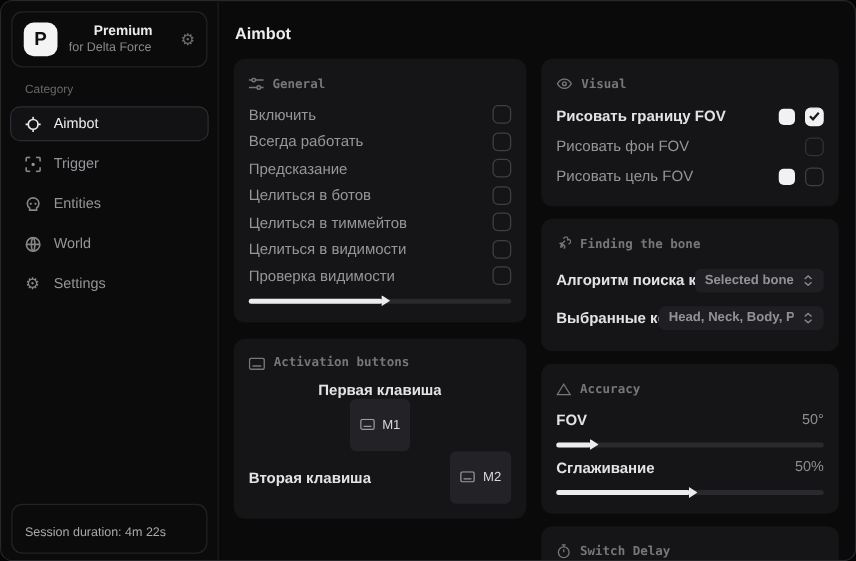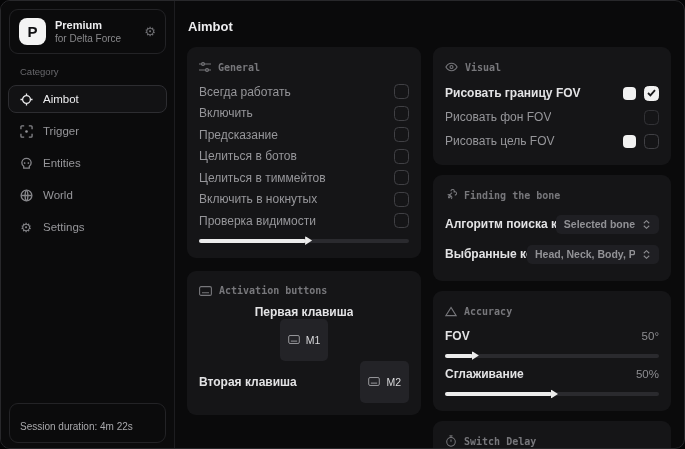--- a/index.html
+++ b/index.html
@@ -10,21 +10,21 @@
 
   
   .sidebar { width:174px; height:100%; background:#0b0b0c; border-right:1px solid #1d1d20;
              position:relative; flex-shrink:0; }
   .brand { margin:8px; border:1px solid #232326; border-radius:9px; padding:8px 9px;
            display:flex; align-items:center; gap:9px; }
   .brand-logo { width:27px; height:27px; border-radius:8px; background:#f4f4f4; color:#101012;
                 display:flex; align-items:center; justify-content:center;
                 font-weight:bold; font-size:15px; flex-shrink:0; }
   .brand-text { flex:1; min-width:0; }
-  .brand-name { font-size:11px; font-weight:bold; color:#ececee; }
+  .brand-name { font-size:11px; font-weight:bold; color:#ececee;margin-left:20px; }
   .brand-sub { font-size:10px; color:#88888b; margin-top:2px; }
   .brand-gear { color:#6e6e72; font-size:13px; cursor:pointer; }
   .cat-label { margin:12px 19px 8px; font-size:9.5px; color:#68686c; }
   .nav { padding:0 7px; display:flex; flex-direction:column; gap:4px; }
   .nav-item { display:flex; align-items:center; gap:10px; padding:6px 10px; border-radius:8px;
               border:1px solid transparent; color:#96969a; font-size:11.5px; cursor:pointer; }
   .nav-item .nicon { width:14px; height:14px; flex-shrink:0; display:flex; align-items:center; justify-content:center; }
   .nav-item.active { border-color:#2d2d31; background:#121214; color:#ededef; }
   .nav-item svg { stroke:#86868a; }
   .nav-item.active svg { stroke:#e8e8ea; }
@@ -162,41 +162,41 @@
           <div class="panel-head">
             <svg width="12" height="10" viewBox="0 0 12 10" fill="none" stroke-width="1.2">
                 <line x1="0" y1="2" x2="12" y2="2"></line>
                 <line x1="0" y1="8" x2="12" y2="8"></line>
                 <circle cx="4" cy="2" r="1.4" fill="#151517"></circle>
                 <circle cx="8" cy="8" r="1.4" fill="#151517"></circle>
               </svg>
             <span>General</span>
           </div>
           <div class="row">
+            <span class="lbl">Включить</span>
+            <span class="cb"></span>
+          </div>
+          <div class="row">
             <span class="lbl">Всегда работать</span>
             <span class="cb"></span>
           </div>
           <div class="row">
-            <span class="lbl">Включить</span>
-            <span class="cb"></span>
-          </div>
-          <div class="row">
             <span class="lbl">Предсказание</span>
             <span class="cb"></span>
           </div>
           <div class="row">
             <span class="lbl">Целиться в ботов</span>
             <span class="cb"></span>
           </div>
           <div class="row">
             <span class="lbl">Целиться в тиммейтов</span>
             <span class="cb"></span>
           </div>
           <div class="row">
-            <span class="lbl">Включить в нокнутых</span>
+            <span class="lbl">Целиться в видимости</span>
             <span class="cb"></span>
           </div>
           <div class="row">
             <span class="lbl">Проверка видимости</span>
             <span class="cb"></span>
           </div>
           <div class="slider">
             <div class="fill" style="width: 51%;"></div>
           </div>
         </div>

